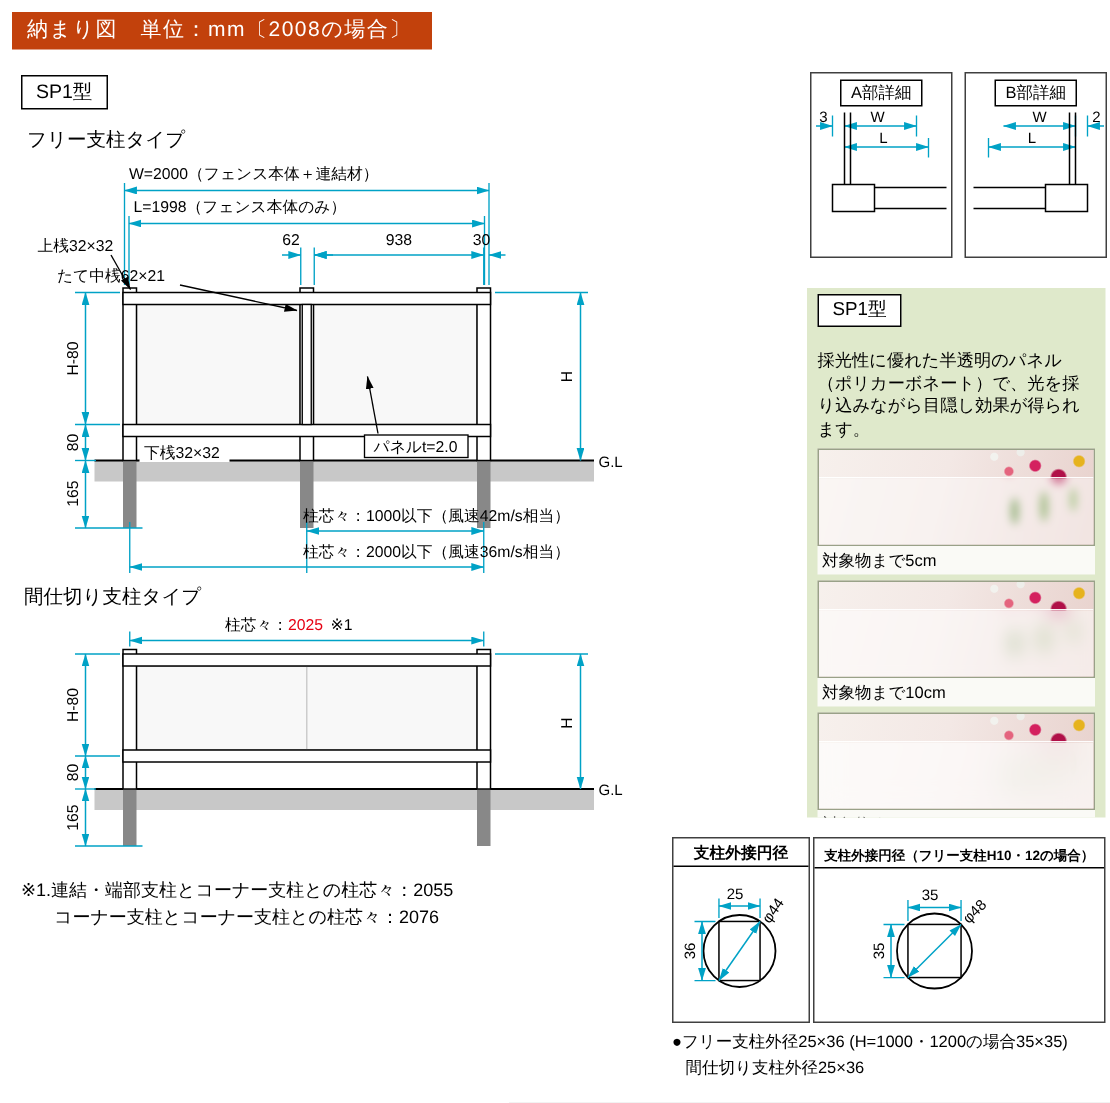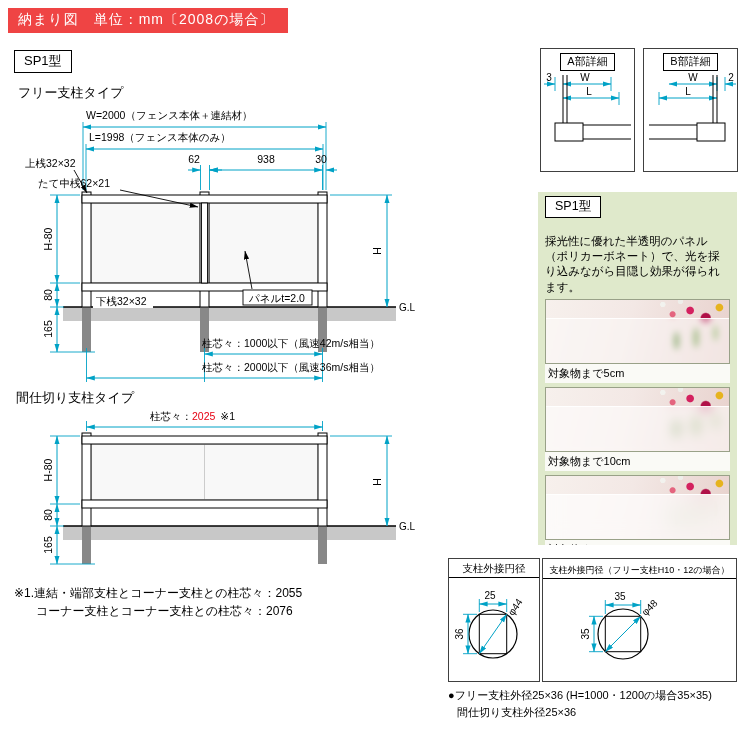--- a/index.html
+++ b/index.html
@@ -1,34 +1,34 @@
 <!DOCTYPE html>
 <html><head>
 <meta charset="utf-8">
 <style>
   * { margin:0; padding:0; box-sizing:border-box; }
   body { background:#ddd; }
   .page { position:relative; width:740px; height:735px; background:#fff;
           font-family:"Liberation Sans","DejaVu Sans",sans-serif; overflow:hidden; color:#000; }
   .abs { position:absolute; }
-  .titlebar { left:8px; top:8px; background:#ef4444; color:#fff; font-size:14px;
+  .titlebar { left:8px; top:8px; background:#c2410c; color:#fff; font-size:14px;
               padding:3px 14px 4px 10px; letter-spacing:1px; }
   .badge { border:1.5px solid #000; background:#fff; font-size:13px;
            padding:1px 9px 2px; display:inline-block; }
   .seclabel { font-size:13px; }
   svg text { font-family:"Liberation Sans","DejaVu Sans",sans-serif; }
   .dl  { stroke:#00a2c6; stroke-width:1; fill:none; }
   .dlt { stroke:#00a2c6; stroke-width:0.9; fill:none; }
   .blk { stroke:#000; fill:none; }
   .dt  { font-size:10.5px; fill:#000; }
   .dts { font-size:10px;  fill:#000; }
   .dbox { border:1px solid #404040; background:#fff; }
   .dbox-title { text-align:center; padding-top:4px; font-size:11px; }
   .dbox-title .tbox { border:1px solid #000; padding:0 6px 1px; display:inline-block; background:#fff; }
-  .cbox-title { text-align:center; font-size:10.5px; padding:3px 1px 1px; border-bottom:1px solid #000; }
+  .cbox-title { text-align:center; font-size:10.5px; padding:3px 1px 1px; border-bottom:1px solid #000;font-weight:bold; }
   .cbox-title.small { font-size:9px; padding-top:5px; }
   .green { left:538px; top:192px; width:199px; height:353px; background:#dfe9cb;
            padding:4px 7px; overflow:hidden; }
   .gdesc { font-size:11.5px; line-height:1.32; margin-top:16px; }
   .photo-block { margin-top:4px; }
   .photo { position:relative; width:100%; height:65px; border:1px solid #99a188; overflow:hidden; background:#f2e9e6; }
   .scene, .scene2 { position:absolute; }
   .scene { left:-6px; top:-6px; right:-6px; bottom:-6px; }
   .frost { position:absolute; left:0; right:0; bottom:0; height:45px; overflow:hidden;
            border-top:1px solid rgba(255,255,255,.95); }

